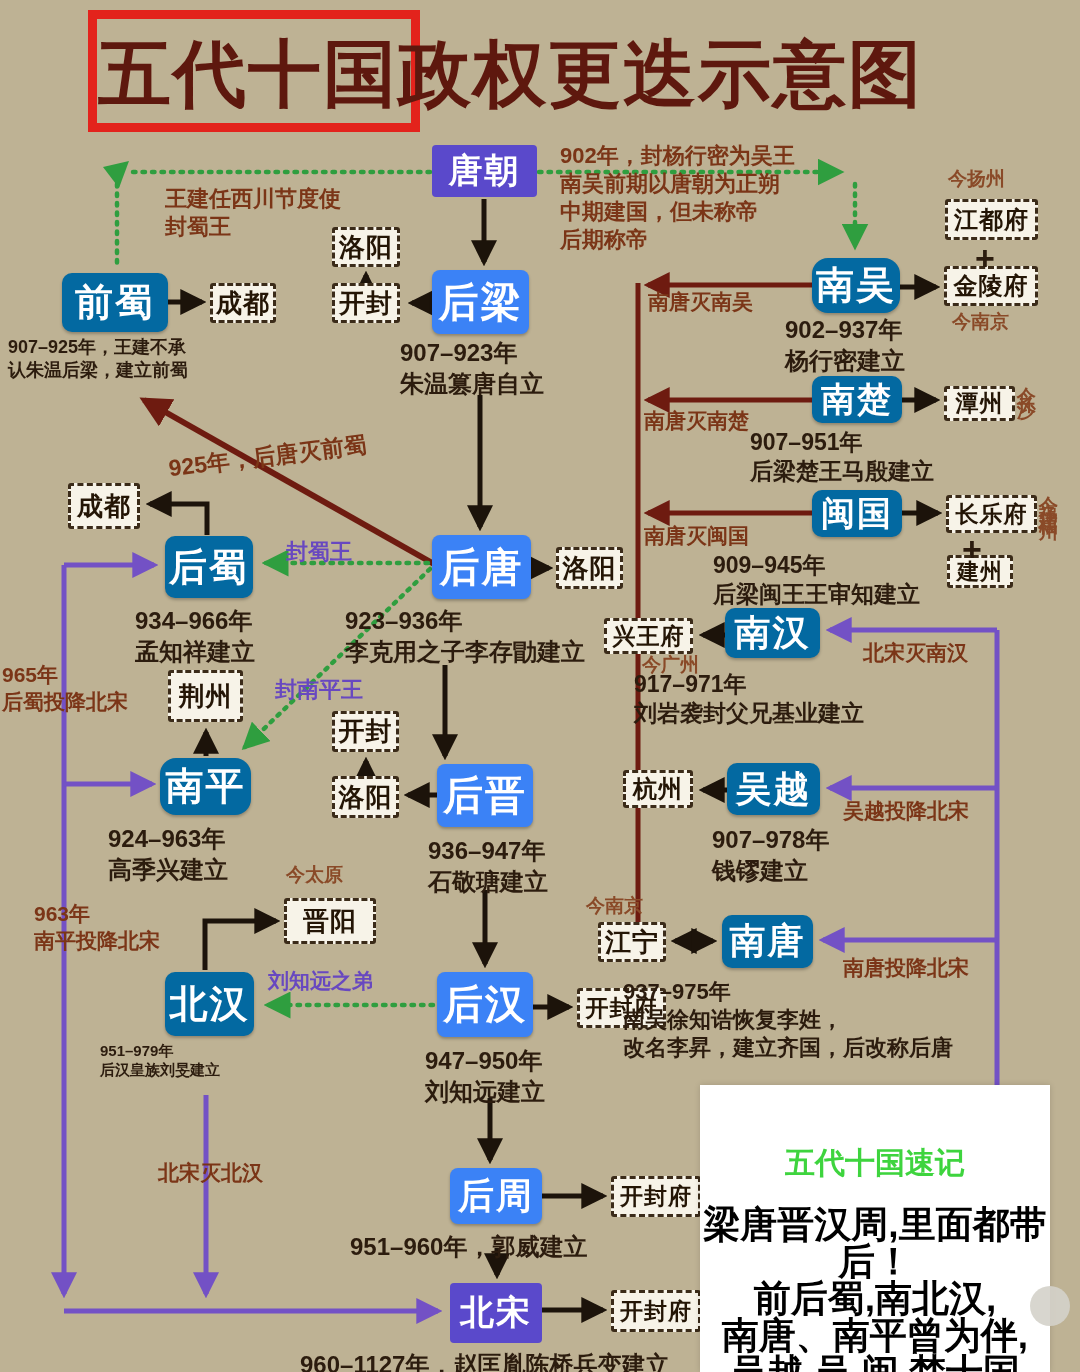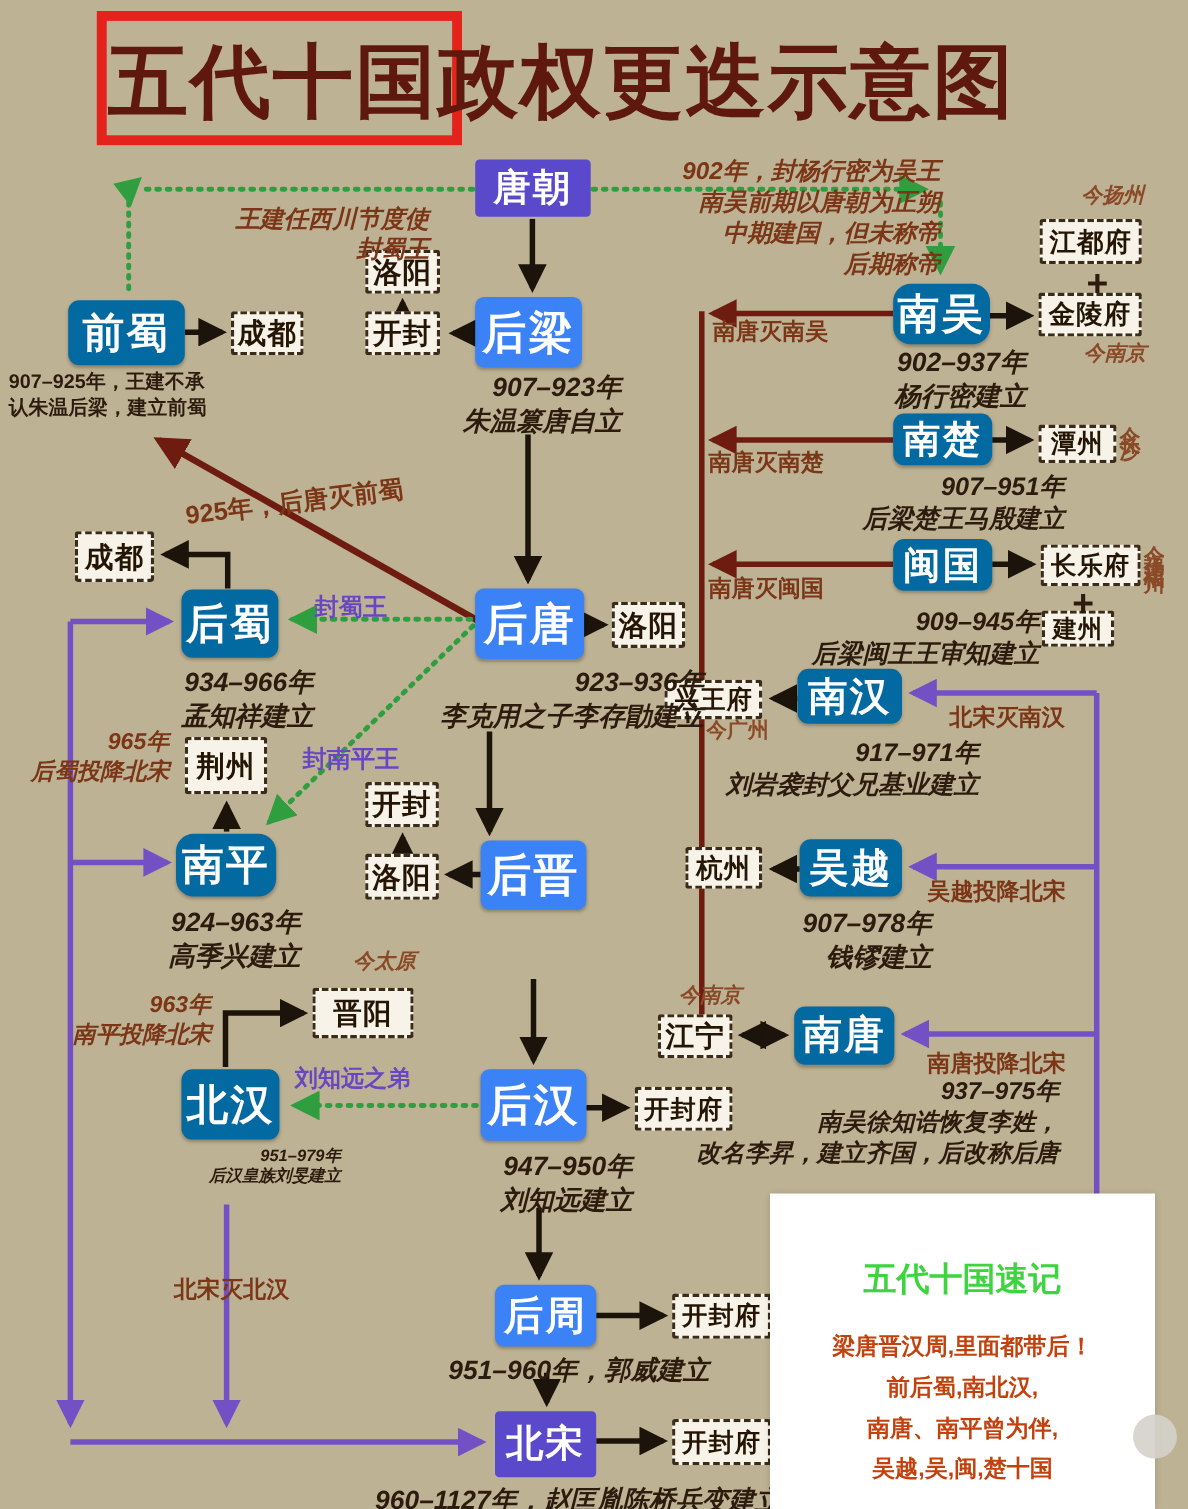--- a/index.html
+++ b/index.html
@@ -18,30 +18,30 @@
   .fs34{font-size:34px;} .fs36{font-size:36px;}
   .cap{position:absolute;display:flex;align-items:center;justify-content:center;
     background:#f7f3e8;border:3px dashed #3b2b19;color:#241505;font-weight:bold;
     font-size:26px;border-radius:3px;letter-spacing:1px;box-sizing:border-box;}
   .f24{font-size:24px;} .f23{font-size:23px;} .f22{font-size:22px;}
   .note{position:absolute;white-space:pre-line;font-weight:bold;line-height:1.28;}
   .n-dark{color:#2c1c0e;font-size:24px;}
   .n-brown{color:#7b3517;font-size:21px;}
   .n-purple{color:#6848c0;font-size:22px;}
   .n-loc{color:#8a4a28;font-size:19px;}
-  .ctr{text-align:right;font-style:italic;}
+  .ctr{text-align:left;}
   .vert{writing-mode:vertical-rl;letter-spacing:6px;}
   #title-frame{position:absolute;left:88px;top:10px;width:332px;height:122px;
     border:9px solid #e3231c;box-sizing:border-box;}
   #page-title{position:absolute;left:98px;top:26px;width:900px;
     font-size:73px;font-weight:bold;color:#5e180e;letter-spacing:2px;white-space:nowrap;}
   #mnemonic{position:absolute;left:700px;top:1085px;width:350px;height:287px;
     background:#ffffff;box-shadow:0 0 6px rgba(0,0,0,.15);}
   #mnemonic .mn-title{margin-top:58px;text-align:center;font-size:30px;font-weight:bold;color:#3ed43e;}
-  #mnemonic .mn-line{text-align:center;font-size:21px;font-weight:bold;color:#c2410c;line-height:37px;}
+  #mnemonic .mn-line{text-align:center;font-size:37px;font-weight:bold;color:#000000;line-height:37px;}
   #mnemonic .mn-body{margin-top:22px;}
   #float-handle{position:absolute;left:1030px;top:1286px;width:40px;height:40px;border-radius:50%;
     background:#d4d1ca;opacity:.9;}
 </style>
 </head>
 <body>
 
 <div id="stage">
 
   <svg id="connectors" viewBox="0 0 1080 1372">
@@ -208,20 +208,22 @@
   <div class="note n-dark ctr" style="left:623px;top:978px;width:340px;font-size:22px;">937–975年
 南吴徐知诰恢复李姓，
 改名李昇，建立齐国，后改称后唐</div>
   <div class="note n-brown" style="left:843px;top:955px;width:150px;">南唐投降北宋</div>
   <div class="note n-purple" style="left:268px;top:968px;width:125px;font-size:21px;">刘知远之弟</div>
   <div class="note n-dark ctr" style="left:100px;top:1041px;width:210px;font-size:15px;">951–979年
 后汉皇族刘旻建立</div>
   <div class="note n-dark ctr" style="left:425px;top:1046px;width:150px;">947–950年
 刘知远建立</div>
   <div class="note n-brown" style="left:158px;top:1160px;width:135px;">北宋灭北汉</div>
+  <div class="note n-dark ctr" style="left:428px;top:836px;width:158px;">936–947年
+石敬瑭建立</div>
   <div class="note n-dark ctr" style="left:350px;top:1232px;width:295px;">951–960年，郭威建立</div>
   <div class="note n-dark ctr" style="left:300px;top:1350px;width:410px;">960–1127年，赵匡胤陈桥兵变建立</div>
   <div class="note n-loc ctr" style="left:948px;top:167px;width:92px;">今扬州</div>
   <div class="note n-loc ctr" style="left:952px;top:310px;width:90px;">今南京</div>
   <div class="note n-loc vert" style="left:1014px;top:372px;height:90px;">今长沙</div>
   <div class="note n-loc vert" style="left:1036px;top:481px;height:135px;">今福建福州</div>
   <div class="note n-loc ctr" style="left:586px;top:894px;width:88px;">今南京</div>
 
   <div id="mnemonic">
     <div class="mn-title">五代十国速记</div>

